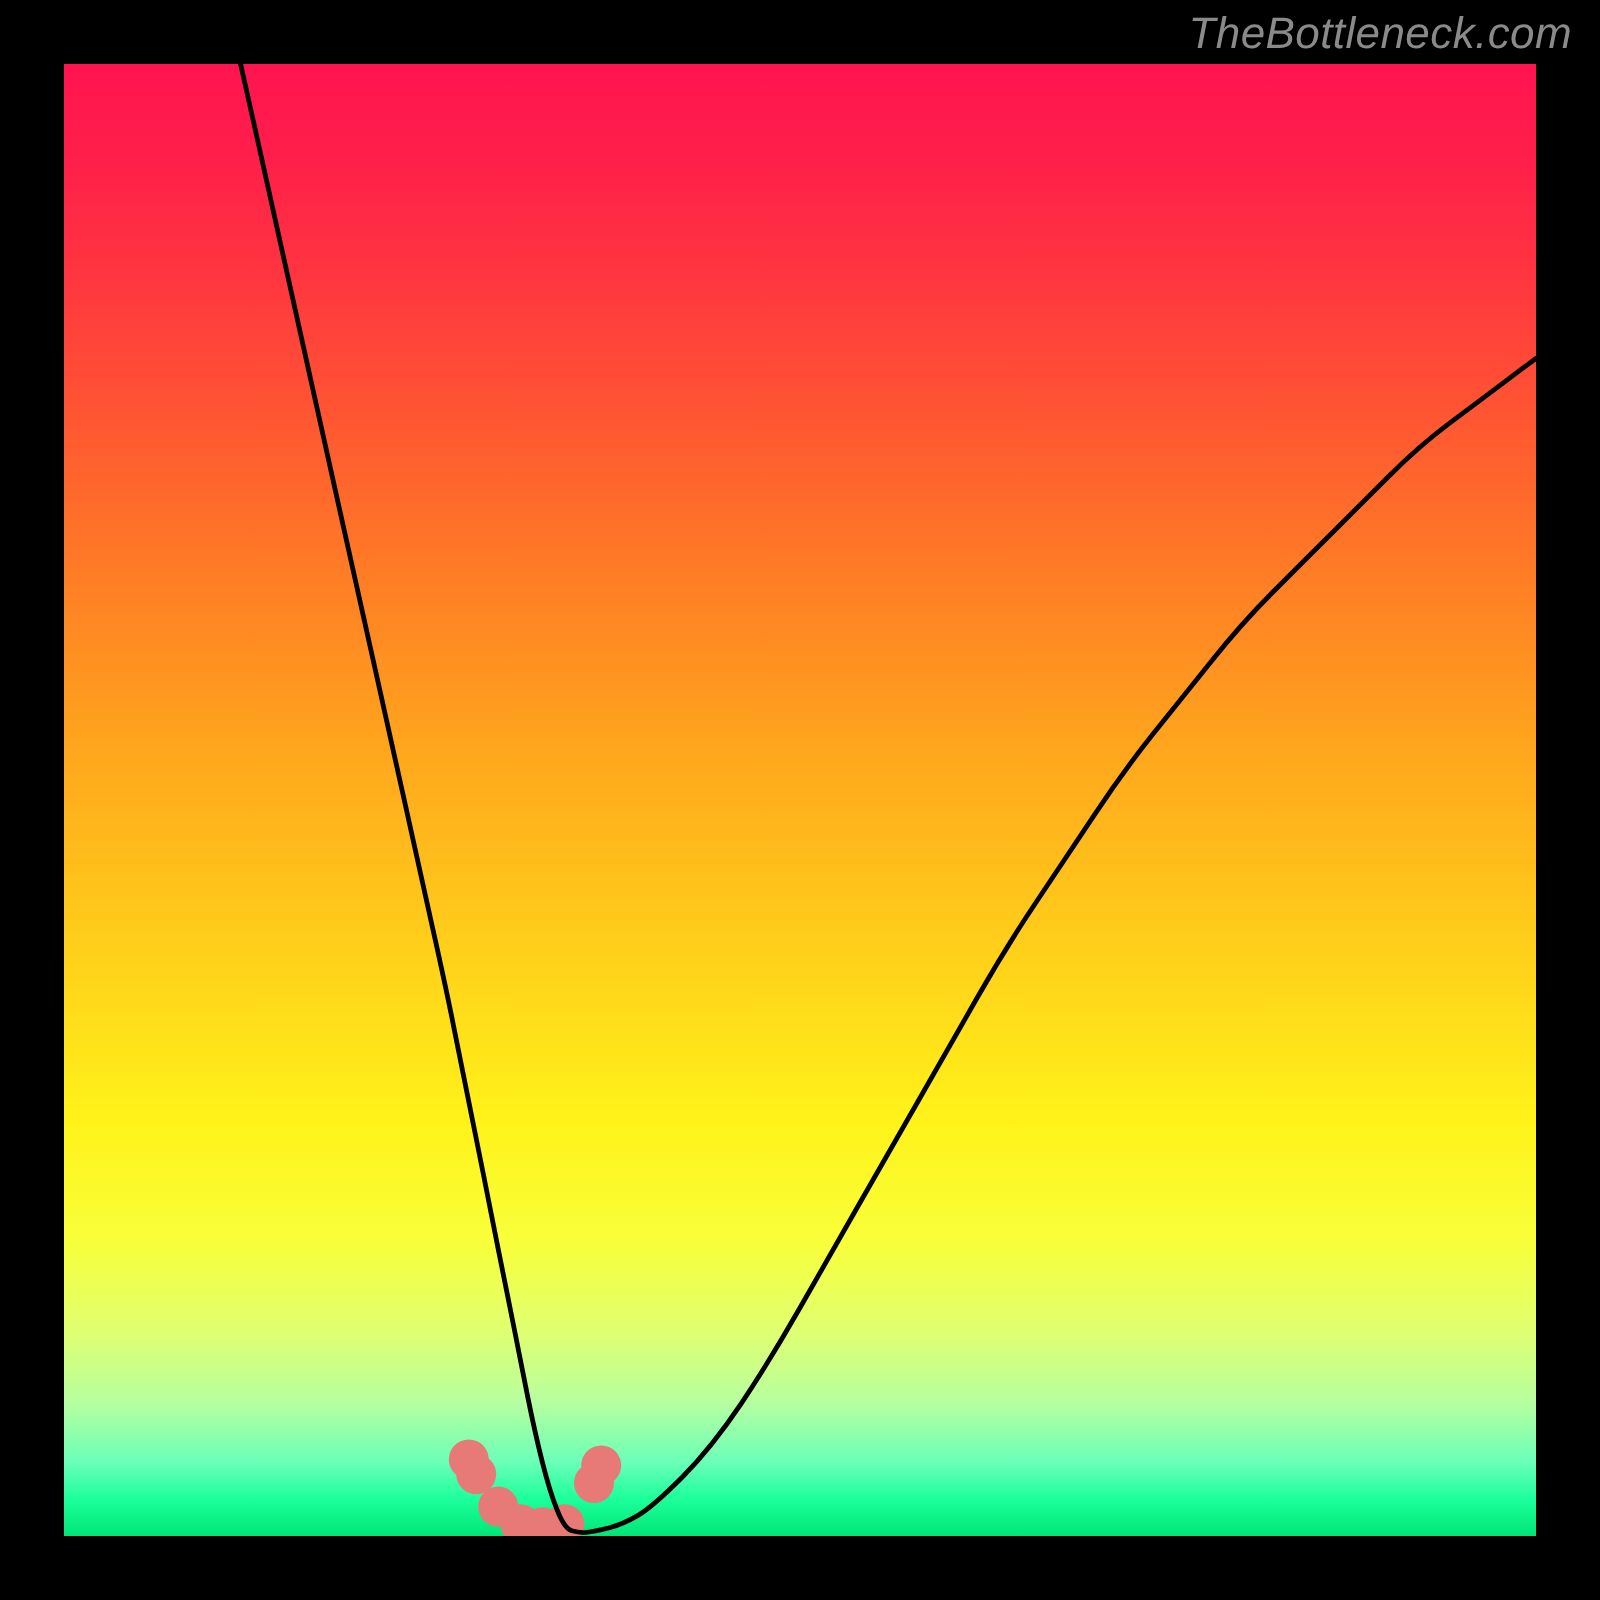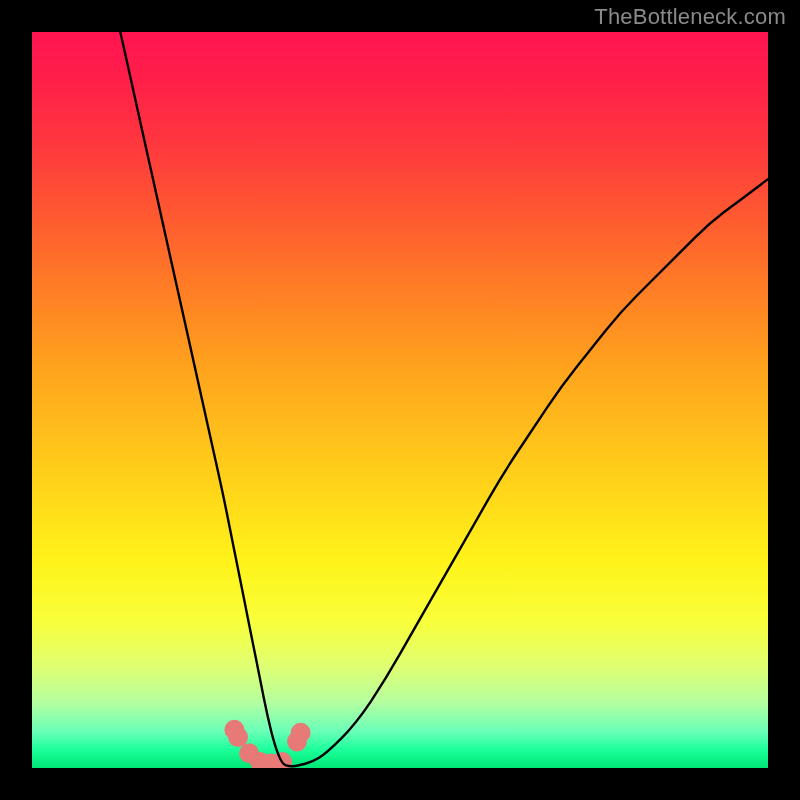--- a/index.html
+++ b/index.html
@@ -11,20 +11,21 @@
     background: #000;
     font-family: Arial, Helvetica, sans-serif;
   }
   .frame {
     position: absolute;
     top: 0;
     left: 0;
     width: 800px;
     height: 800px;
     background: #000;
+    font-style: italic;
   }
   .plot-area {
     position: absolute;
     top: 32px;
     left: 32px;
     width: 736px;
     height: 736px;
     overflow: hidden;
   }
   .gradient {

